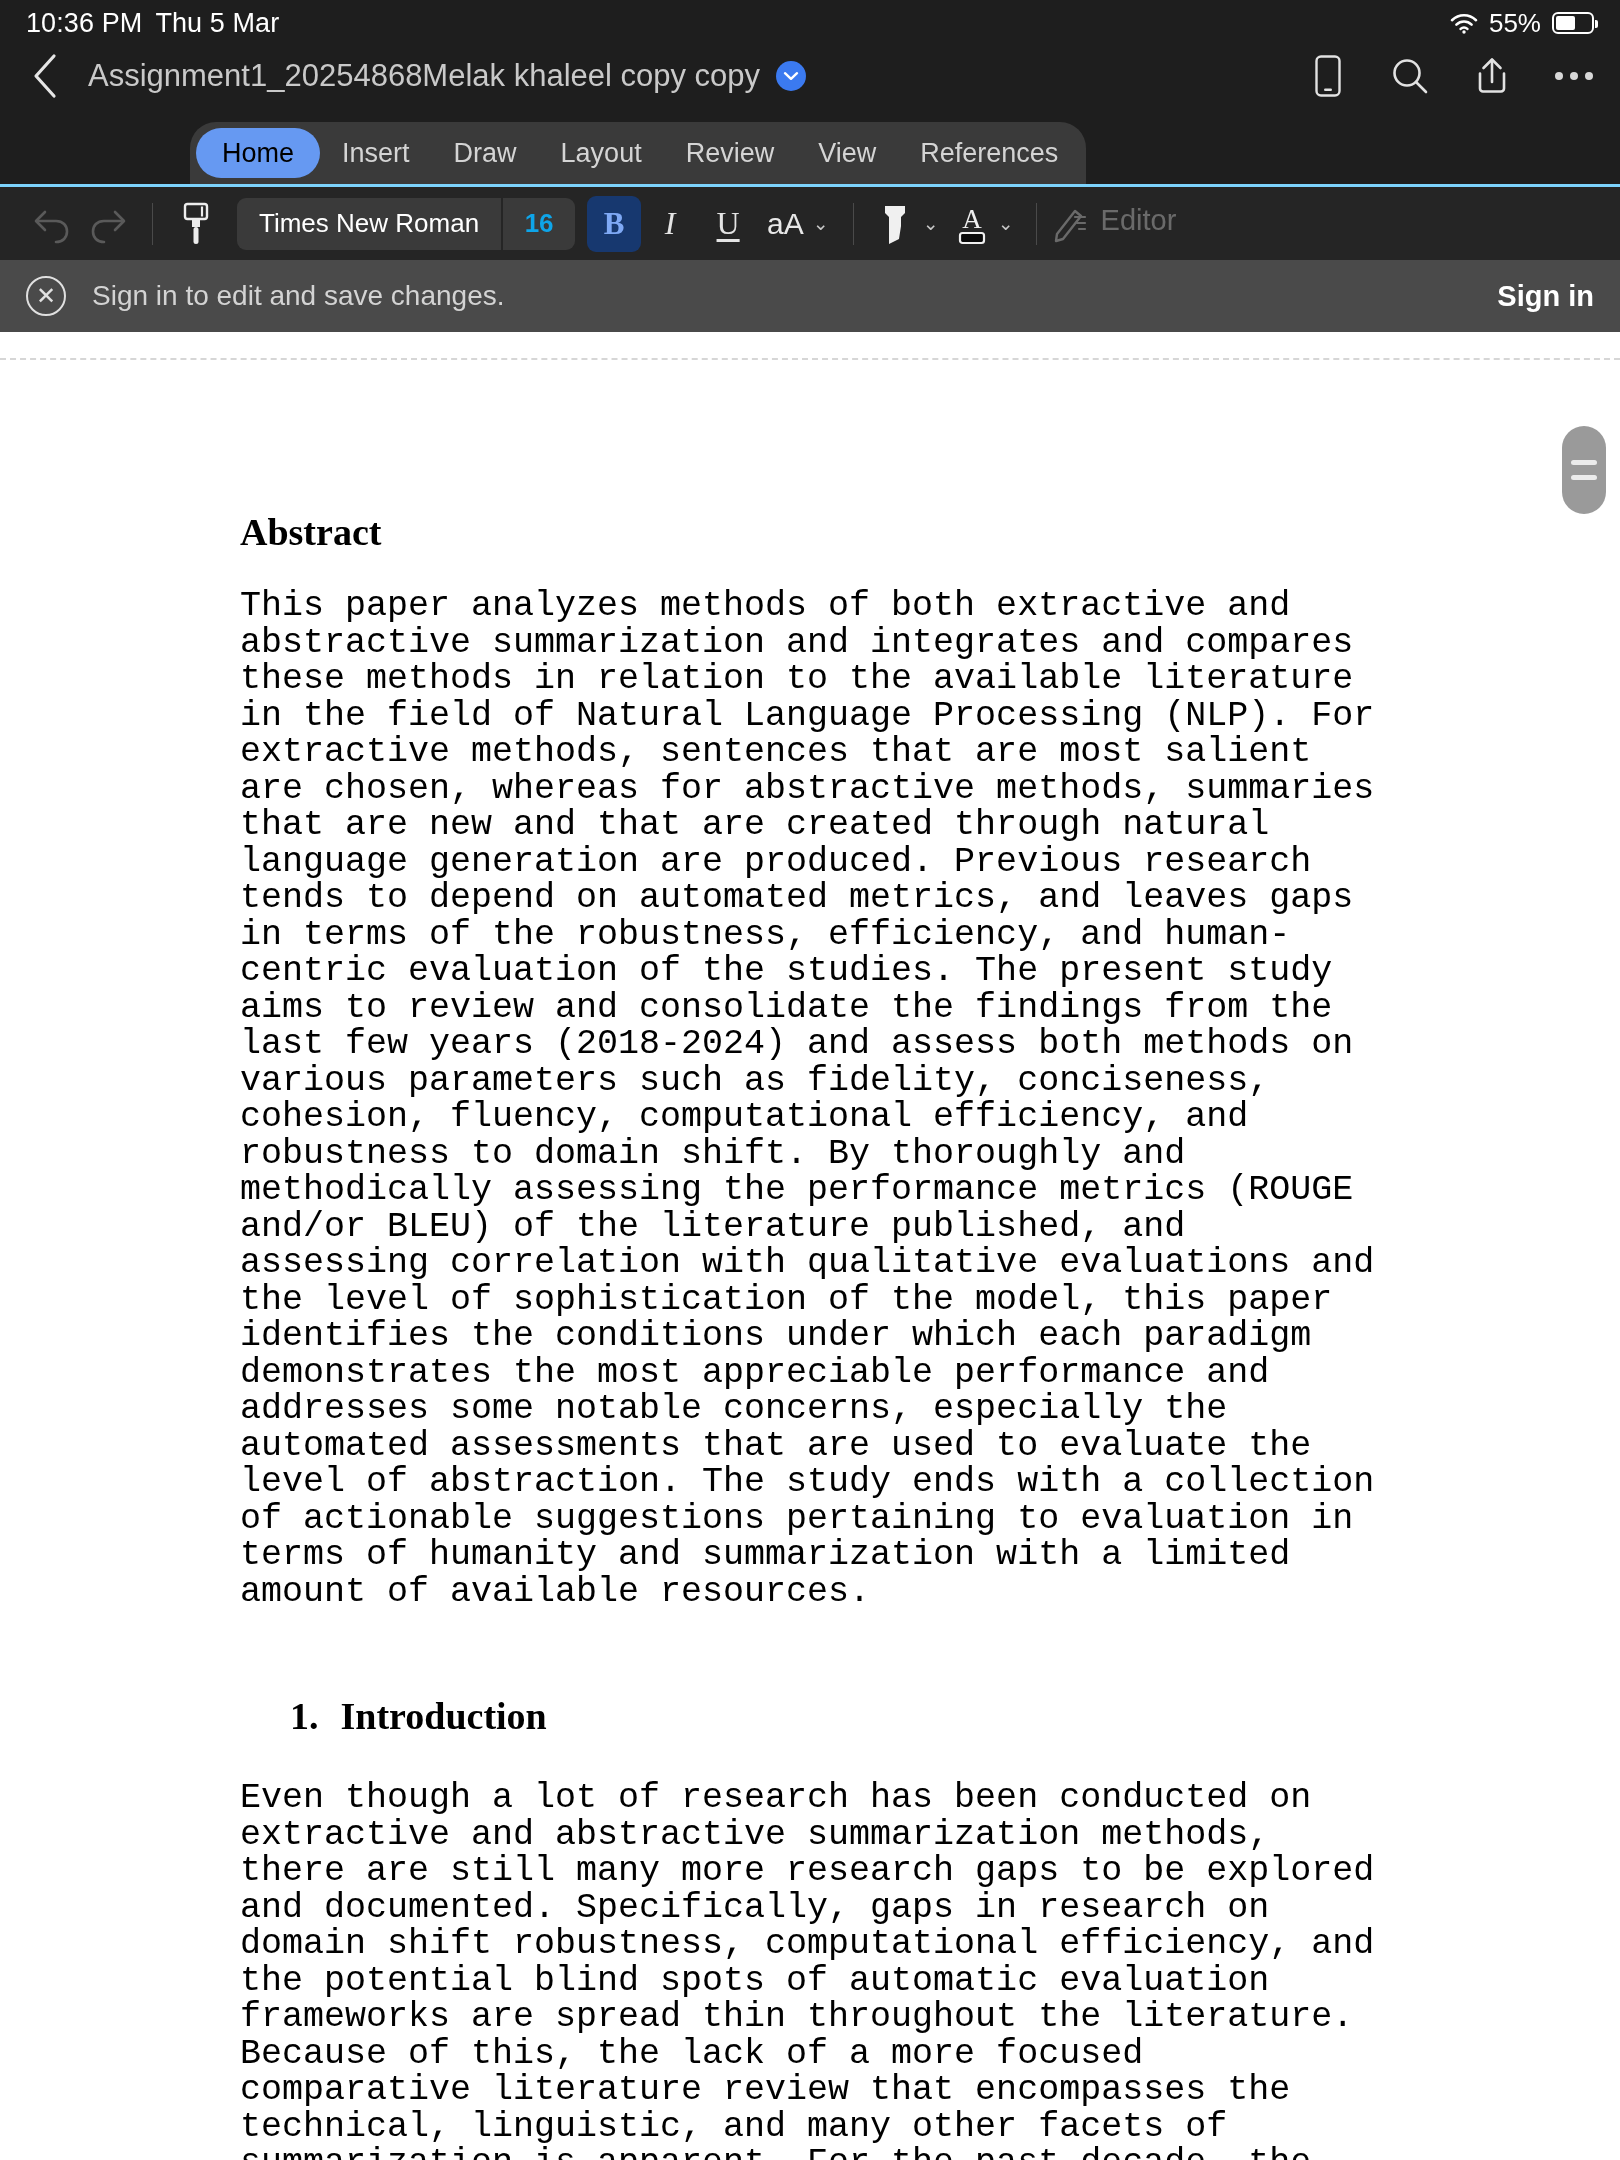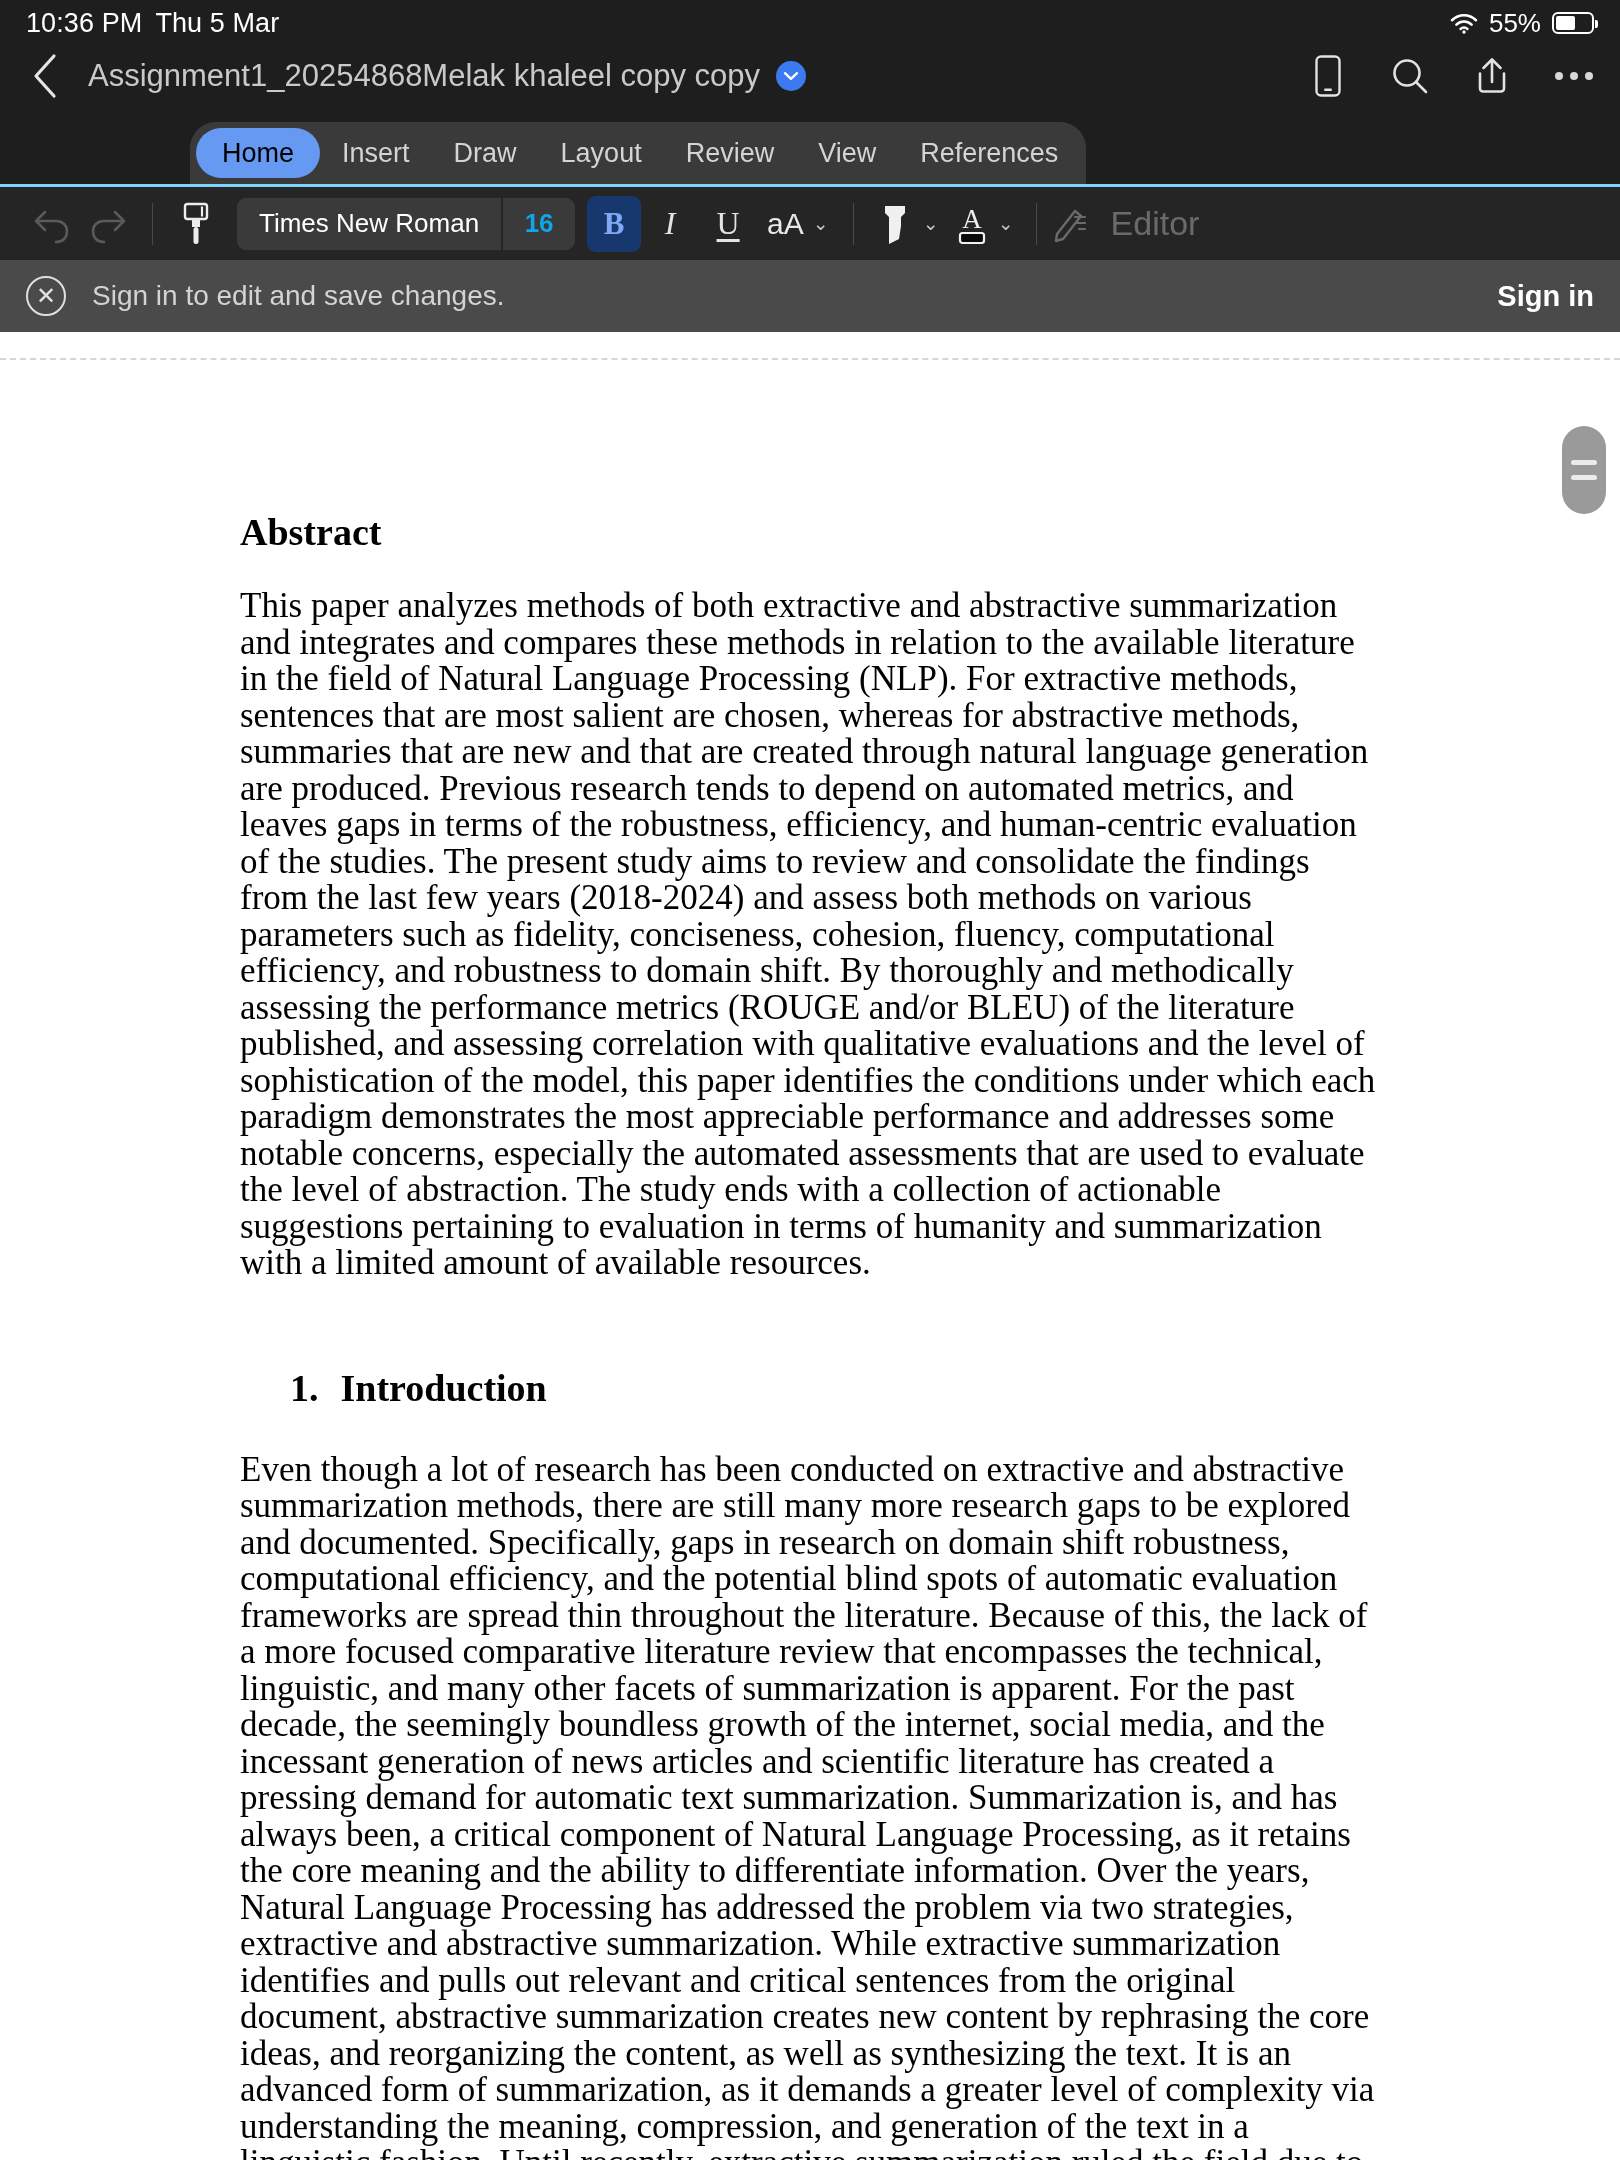--- a/index.html
+++ b/index.html
@@ -110,21 +110,21 @@
     font-family:"Liberation Serif", serif;
   }
   .und-btn span{ text-decoration:underline; text-underline-offset:5px; font-style:normal;}
   .ital-btn span{ font-style:italic;}
   .aa-btn{
     display:flex; align-items:center; gap:9px; color:#e8e8e8;
     font-size:30px; cursor:pointer; padding:0 10px;
   }
   .chev{ font-size:19px; color:#c8c8c8;}
   .highlight-btn,.fontcolor-btn{ display:flex; align-items:center; gap:9px; cursor:pointer; padding:0 8px;}
-  .editor-btn{ display:flex; gap:20px; opacity:.42; color:#c9c9c9; font-size:34px; cursor:pointer;}
+  .editor-btn{ display:flex; gap:10px; opacity:.42; color:#c9c9c9; font-size:29px; cursor:pointer;}
 
   
   .signin-bar{
     height:72px; width:100%; background:#4a4a4a;
     display:flex; align-items:center; padding:0 26px;
   }
   .close-circle{
     width:40px; height:40px; border-radius:50%; border:2.5px solid #e0e0e0;
     display:flex; align-items:center; justify-content:center;
     color:#e0e0e0; font-size:24px; cursor:pointer; flex:none;
@@ -143,21 +143,21 @@
     position:relative;
     background:#ffffff;
     padding:150px 122px 0 240px;
   }
   .doc-h1{
     font-family:"Liberation Serif", serif;
     font-size:38px; font-weight:bold; color:#000000;
     margin-bottom:34px;
   }
   .doc-p{
-    font-family:Liberation Serif, serif;
+    font-family:Liberation Mono, monospace;
     font-size:35px; line-height:36.5px; color:#000000;
     text-align:left;
     max-width:1145px;
   }
   .doc-h2{
     font-family:"Liberation Serif", serif;
     font-size:38px; font-weight:bold; color:#000000;
     margin:84px 0 42px 50px;
     display:flex; gap:22px;
   }

